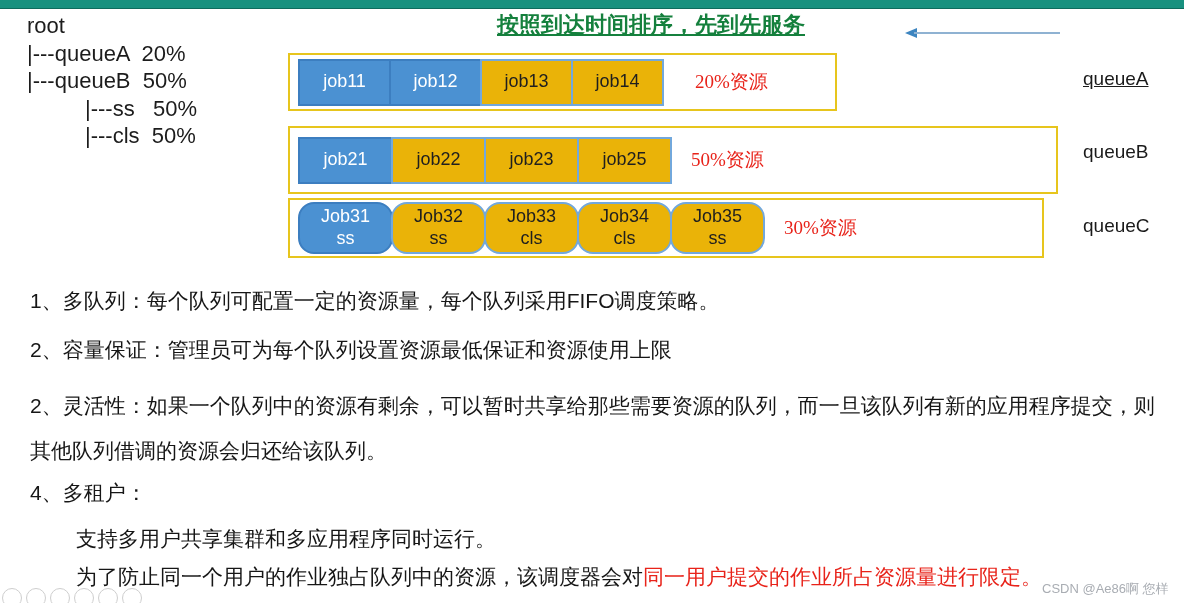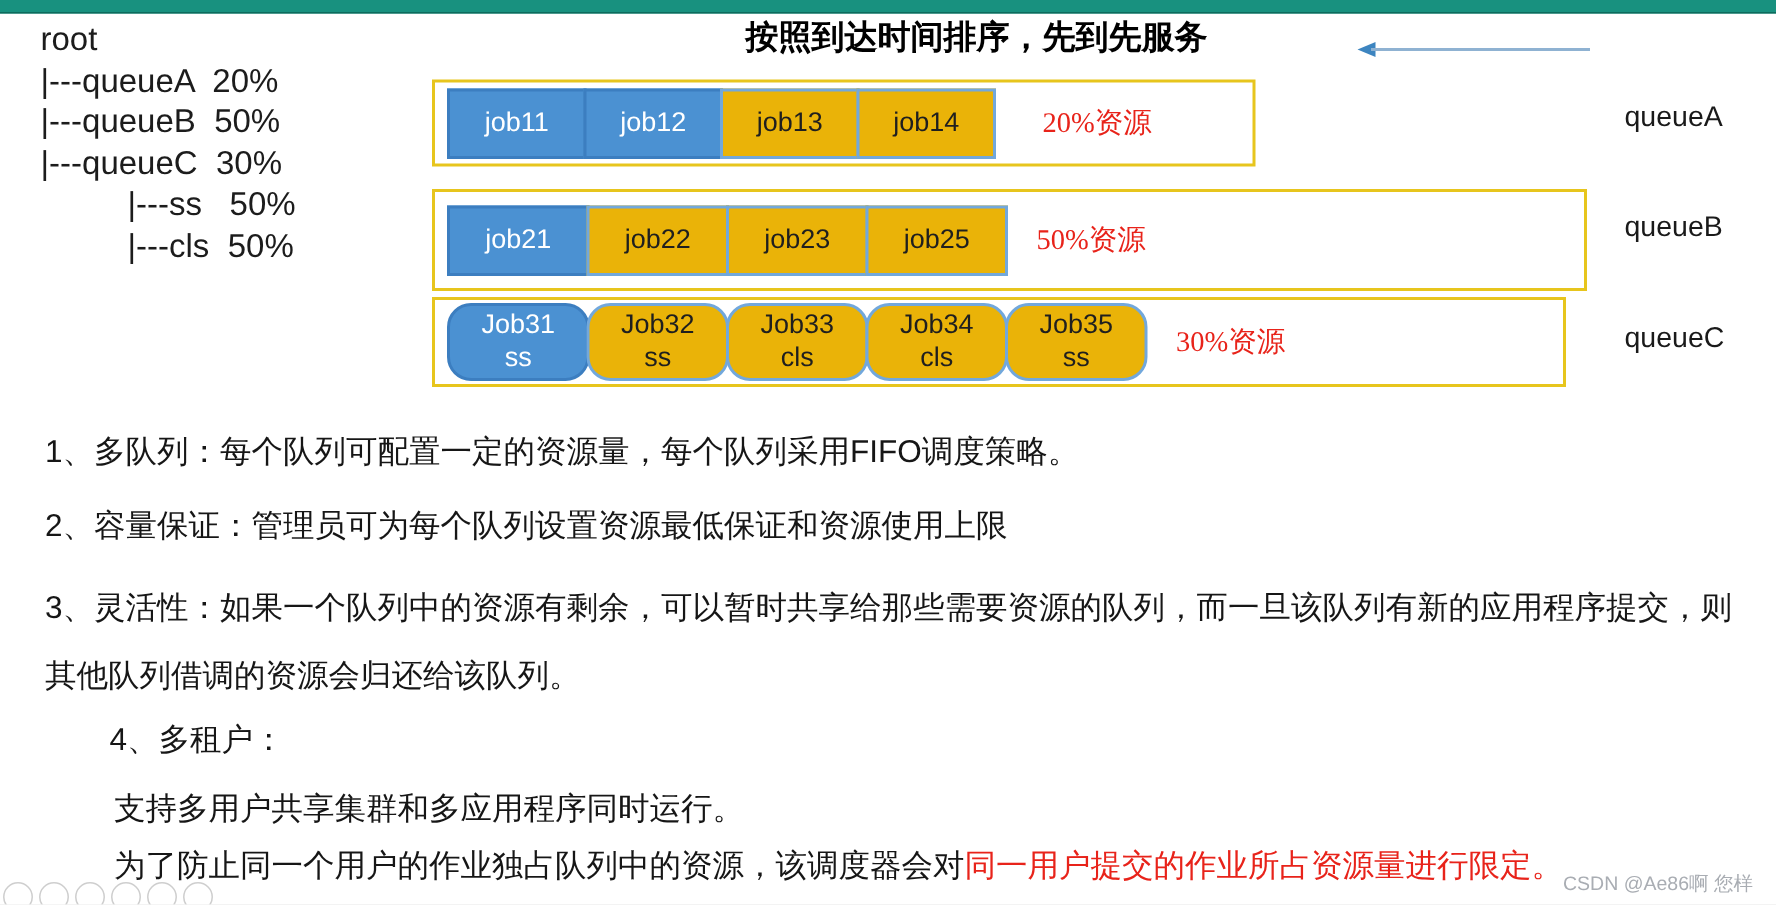--- a/index.html
+++ b/index.html
@@ -16,21 +16,21 @@
   
   .tree {
     position:absolute; left:27px; top:12px;
     font-size:22px; color:#1c1c1c; line-height:27.5px;
   }
   .tree-line { white-space:pre; }
   .tree-line.indent { padding-left:58px; }
   
   .title {
     position:absolute; left:497px; top:10px;
-    font-size:22px; font-weight:700; color:#000000; white-space:nowrap;
+    font-size:22px; font-weight:700; color:#15803d; white-space:nowrap;text-decoration:underline;
   }
   .arrow { position:absolute; left:905px; top:28px; width:155px; height:11px; }
   .arrow-line { position:absolute; left:9px; top:4px; width:146px; height:2px; background:#8fb2d2; }
   .arrow-head {
     position:absolute; left:0; top:0; width:0; height:0;
     border-top:5.5px solid transparent; border-bottom:5.5px solid transparent;
     border-right:12px solid #3d85c0;
   }
   
   .queue-box {
@@ -51,26 +51,26 @@
   .qb3 .job { height:52px;border-radius:16px; }
   .job + .job { margin-left:-2px; }
   .job.blue { background:#4b91d2; border-color:#3c7ec0; color:#ffffff; }
   .res-label {
     color:#e8231a; font-size:19px; white-space:nowrap;
     font-family:"Liberation Serif","DejaVu Serif",serif; margin-left:31px;
   }
   .qb2 .res-label, .qb3 .res-label { margin-left:19px; }
   
   .queue-label { position:absolute; left:1083px; font-size:19px; color:#1a1a1a; }
-  .ql-a { top:68px; } .ql-b { top:141px; } .ql-c { top:215px; }
+  .ql-a { top:68px;text-decoration:underline; } .ql-b { top:141px; } .ql-c { top:215px; }
   
   .note { position:absolute; left:30px; font-size:21px; color:#161616; white-space:nowrap; }
   .note.wrap { white-space:normal; width:1135px; line-height:45px; }
   .nt1 { top:287px; } .nt2 { top:336px; } .nt3 { top:383px; }
-  .nt4 { top:479px;margin-left:43px; } .nt4a { top:525px; left:76px; } .nt4b { top:563px; left:76px; }
+  .nt4 { top:479px; } .nt4a { top:525px; left:76px; } .nt4b { top:563px; left:76px; }
   .red-em { color:#e8231a; }
   
   .watermark {
     position:absolute; left:1042px; top:580px;
     font-size:13px; color:#a9adb3; white-space:nowrap;
   }
   
   .mini-toolbar { position:absolute; left:2px; top:588px; display:flex; gap:4px; opacity:.5; }
   .tool-circle {
     width:20px; height:20px; border-radius:50%; border:1.5px solid #9d9d9d;
@@ -82,21 +82,20 @@
 <body>
 
 <div class="screen">
 
   <div class="top-bar"></div>
 
   <div class="tree">
     <div class="tree-line">root</div>
     <div class="tree-line">|---queueA  20%</div>
     <div class="tree-line">|---queueB  50%</div>
-    <div class="tree-line">|---queueC  30%</div>
     <div class="tree-line indent">|---ss   50%</div>
     <div class="tree-line indent">|---cls  50%</div>
   </div>
 
   <div class="title">按照到达时间排序，先到先服务</div>
 
   <div class="arrow">
     <span class="arrow-head"></span>
     <span class="arrow-line"></span>
   </div>
@@ -155,21 +154,21 @@
     <div class="job">
       <span>Job35</span>
       <span>ss</span>
     </div>
     <div class="res-label">30%资源</div>
   </div>
   <div class="queue-label ql-c">queueC</div>
 
   <div class="note nt1">1、多队列：每个队列可配置一定的资源量，每个队列采用FIFO调度策略。</div>
   <div class="note nt2">2、容量保证：管理员可为每个队列设置资源最低保证和资源使用上限</div>
-  <div class="note wrap nt3">3、灵活性：如果一个队列中的资源有剩余，可以暂时共享给那些需要资源的队列，而一旦该队列有新的应用程序提交，则其他队列借调的资源会归还给该队列。</div>
+  <div class="note wrap nt3">2、灵活性：如果一个队列中的资源有剩余，可以暂时共享给那些需要资源的队列，而一旦该队列有新的应用程序提交，则其他队列借调的资源会归还给该队列。</div>
   <div class="note nt4">4、多租户：</div>
   <div class="note nt4a">支持多用户共享集群和多应用程序同时运行。</div>
   <div class="note nt4b"><span>为了防止同一个用户的作业独占队列中的资源，该调度器会对</span><span class="red-em">同一用户提交的作业所占资源量进行限定。</span></div>
 
   <div class="watermark">CSDN @Ae86啊 您样</div>
 
   <div class="mini-toolbar">
     <div class="tool-circle"></div>
     <div class="tool-circle"></div>
     <div class="tool-circle"></div>

